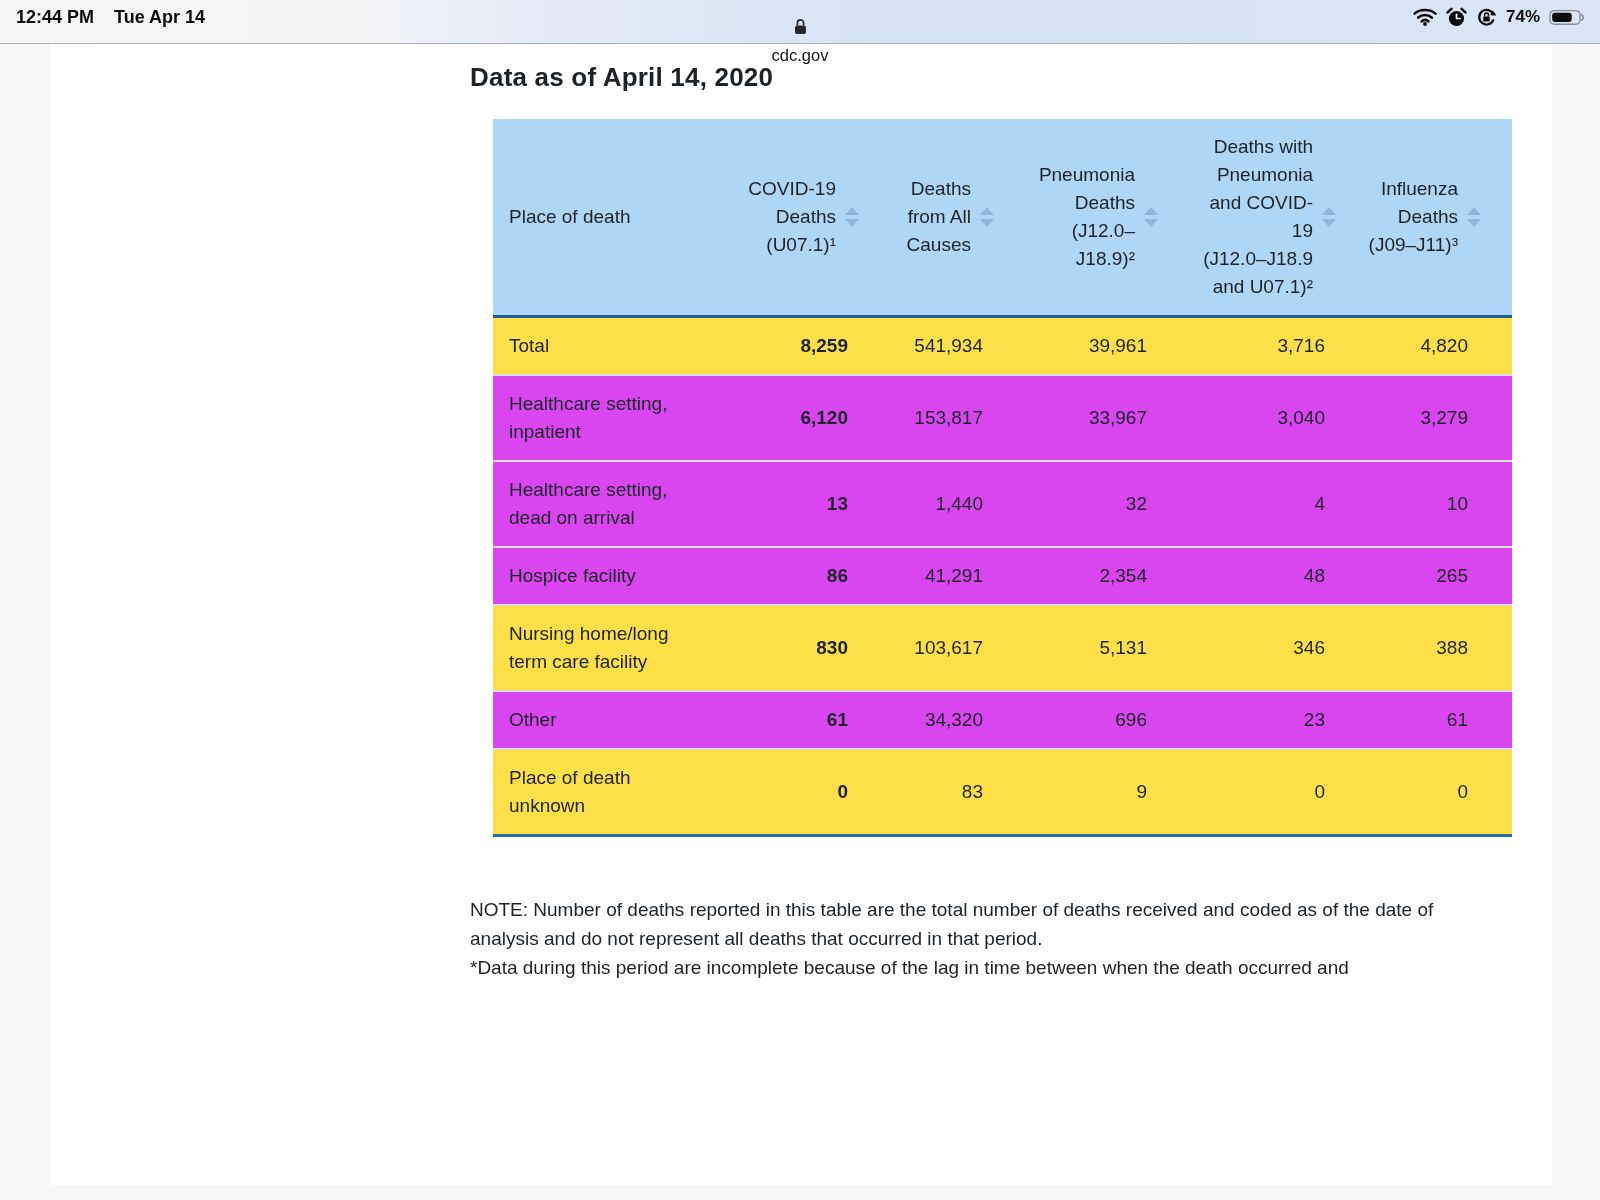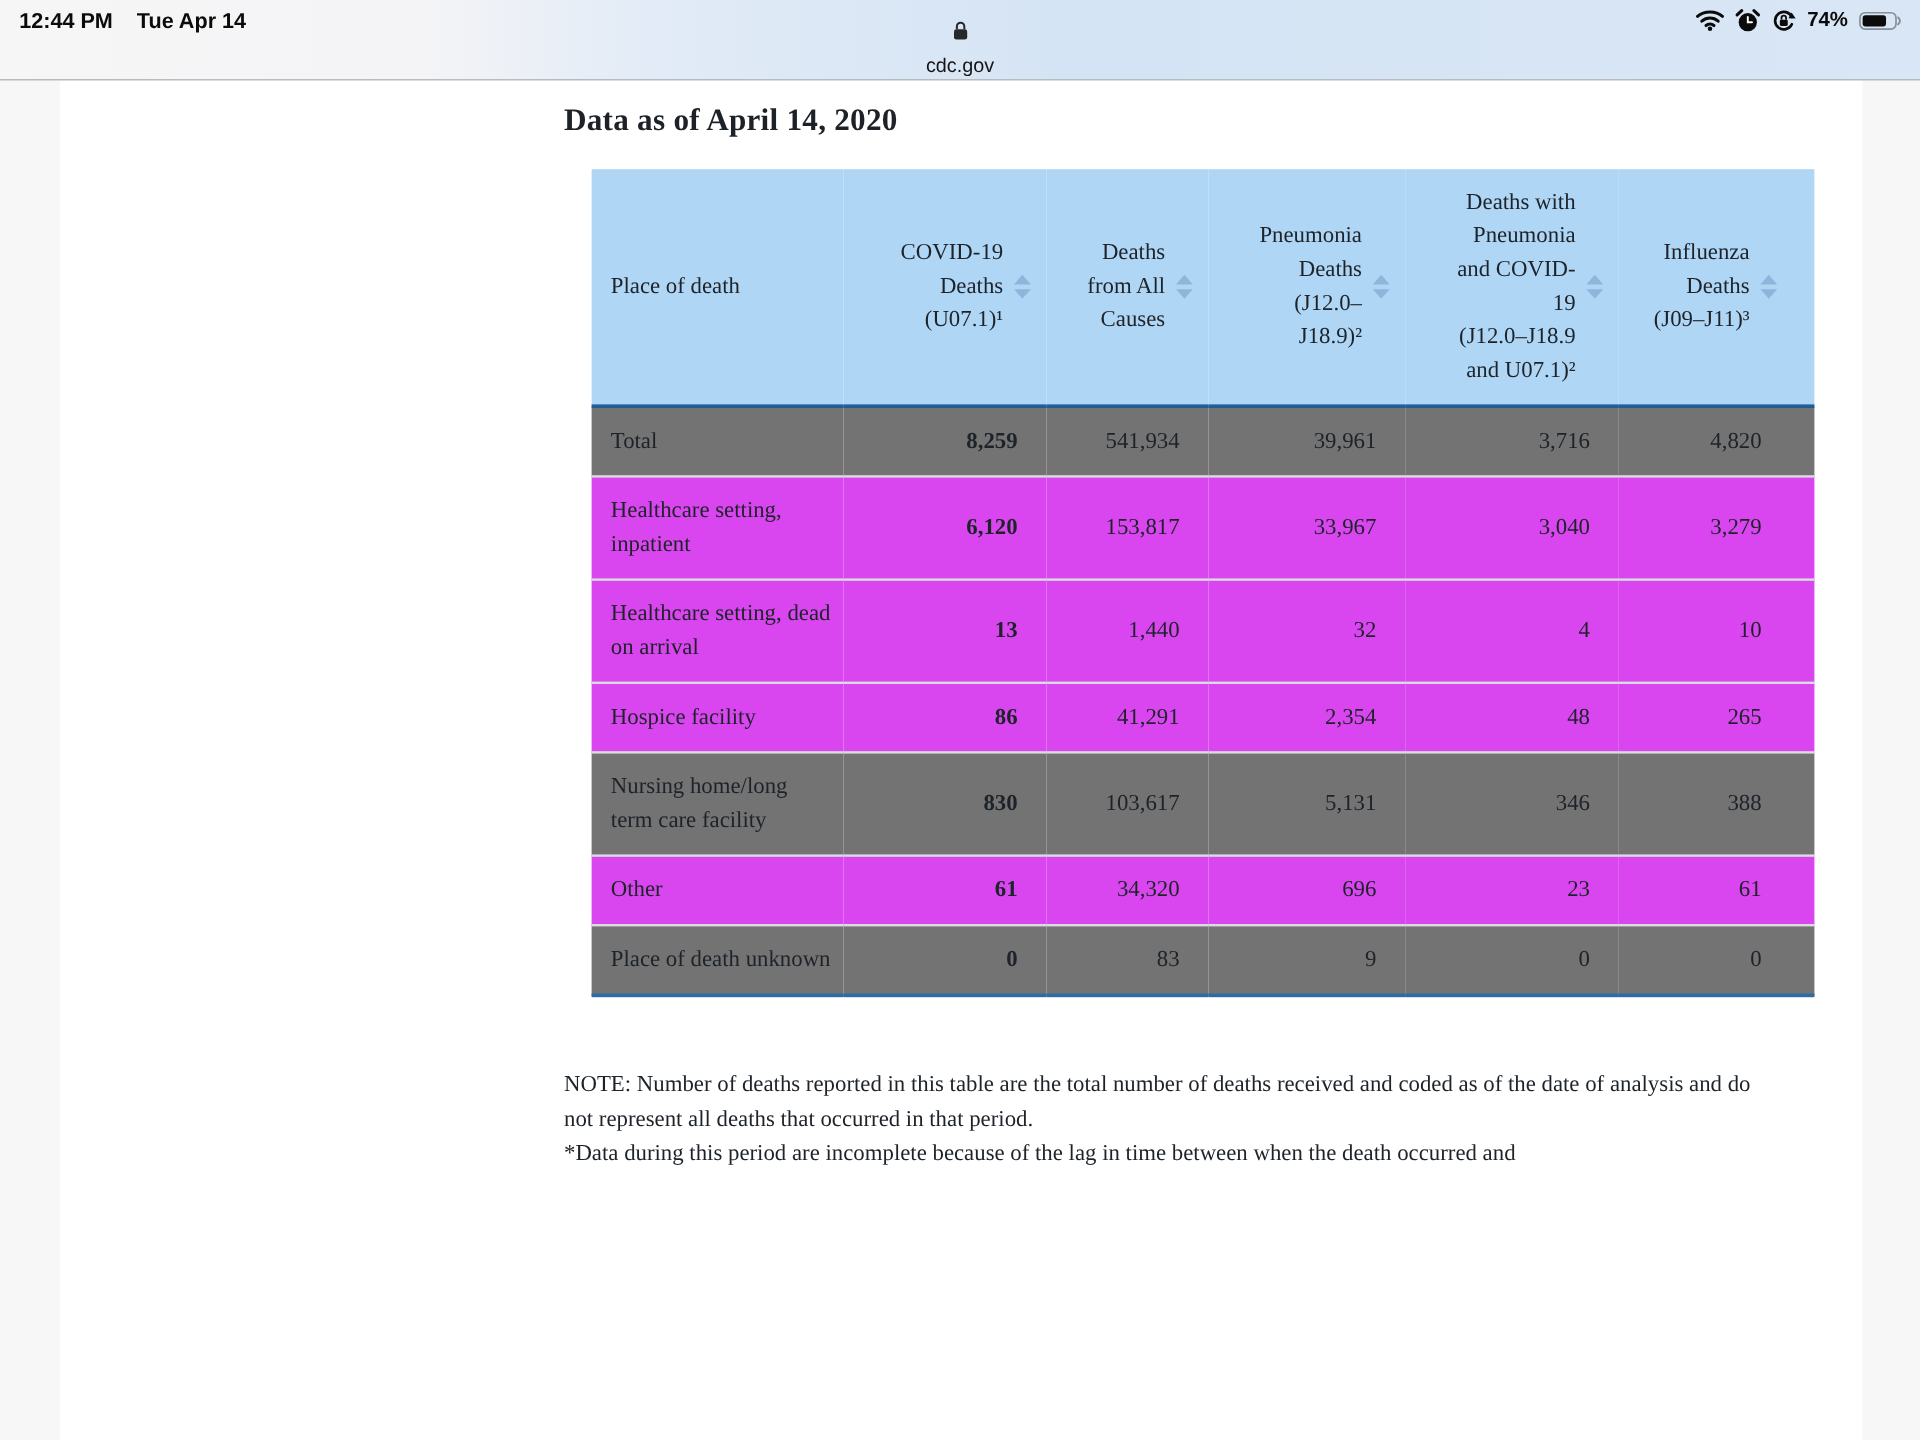--- a/index.html
+++ b/index.html
@@ -2,55 +2,55 @@
 <html><head>
 <meta charset="utf-8">
 <style>
   * { margin:0; padding:0; box-sizing:border-box; }
   html,body { width:1600px; height:1200px; }
   body { font-family:"Liberation Sans","DejaVu Sans",sans-serif; }
   .screen { width:1600px; height:1200px; background:#f7f7f8; overflow:hidden; position:relative; }
 
   
   .topbar {
-    height:67px;
+    height:44px;
     background:linear-gradient(to right,#f6f6f7 0%,#f4f4f6 22%,#e2ebf7 34%,#d5e4f4 55%,#d8e6f5 100%);
     border-bottom:1px solid #a9adb2;
     position:relative;
   }
   .statusrow { display:flex; justify-content:space-between; align-items:center; height:30px; padding:4px 14px 0 16px; }
   .status-left { display:flex; align-items:baseline; gap:20px; font-size:18px; font-weight:bold; color:#0b0b0c; }
   .status-right { display:flex; align-items:center; gap:9px; font-size:17px; font-weight:bold; color:#0b0b0c; }
   .status-right svg { display:block; }
   .urlrow { position:absolute; left:0; right:0; top:26px; height:30px; display:flex; align-items:center; justify-content:center; gap:7px; font-size:16.5px; color:#141416; font-weight:500; cursor:pointer;flex-direction:column; }
 
   
   .page-white { margin-left:50px; width:1502px; min-height:1141px; background:#ffffff; }
-  .inner { padding:18px 0 0 420px;font-family:Liberation Serif, serif; }
+  .inner { padding:18px 0 0 420px; }
   .page-title { font-size:26px; font-weight:bold; color:#1d2228; letter-spacing:.2px; }
 
   .table-wrap { margin:26px 0 0 23px; }
   table { border-collapse:collapse; table-layout:fixed; width:1019px; font-size:19px; color:#1d2329; border-bottom:3px solid #2a6ca5; }
   col.c1{width:210px} col.c2{width:169px} col.c3{width:135px} col.c4{width:164px} col.c5{width:178px} col.c6{width:163px}
 
   thead th { background:#afd6f5; vertical-align:middle; font-weight:normal; padding:14px 12px 14px 0; line-height:28px; }
   thead tr { border-bottom:3px solid #1e5f98; }
   th.place { text-align:left; padding-left:16px; }
   th .hwrap { display:flex; align-items:center; justify-content:flex-end; gap:8px; }
   th:last-child .hwrap { padding-right:18px; }
   th .htext { white-space:pre-line; text-align:right; }
   th.sortable { cursor:pointer; }
   .sort-glyph { flex:0 0 auto; }
 
   tbody td { padding:14px 24px 14px 0; text-align:right; line-height:28px; vertical-align:middle; }
   tbody td.place { text-align:left; padding-left:16px; padding-right:8px; }
   tbody td:nth-child(2) { font-weight:bold; }
   tbody td:last-child { padding-right:44px; }
   tbody tr { background:#d946ef; border-top:2px solid #dadde0; }
-  tbody tr.stripe { background:#737373; }
+  tbody tr.stripe { background:#fde047; }
   tbody tr:first-child { border-top:none; }
 
   .notes { margin-top:58px; width:1004px; font-size:19px; line-height:29px; color:#1d2329; }
   .notes p { margin:0; }
 </style>
 </head>
 <body>
 
 <div class="screen">
 

